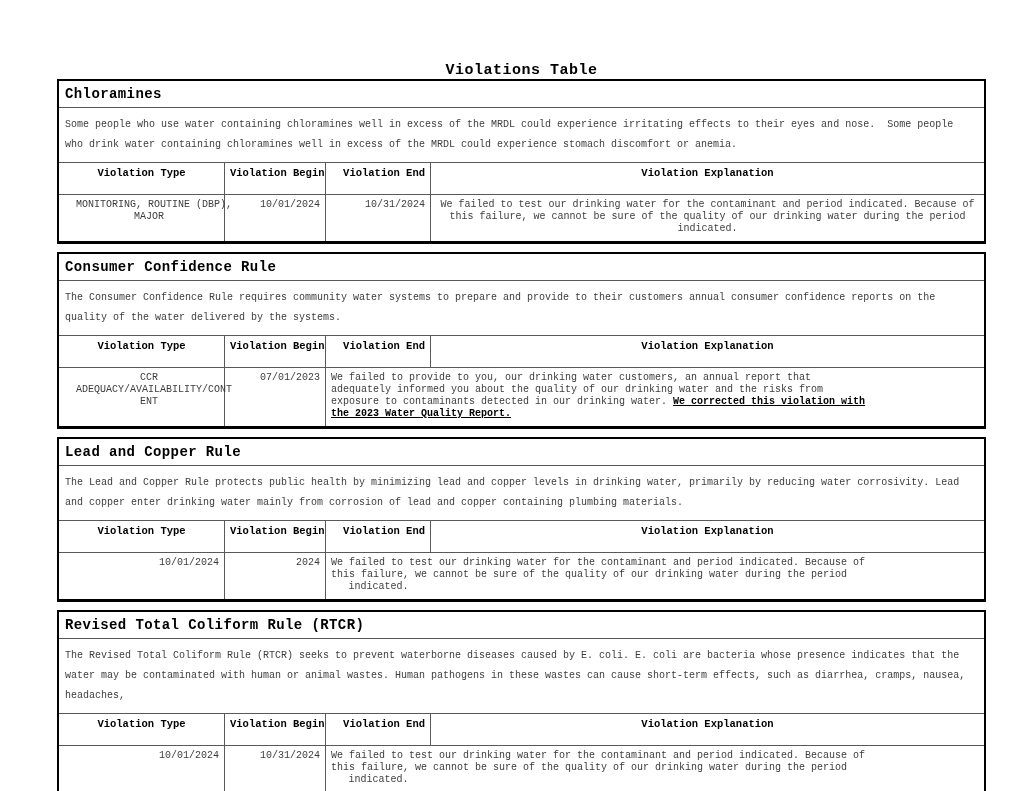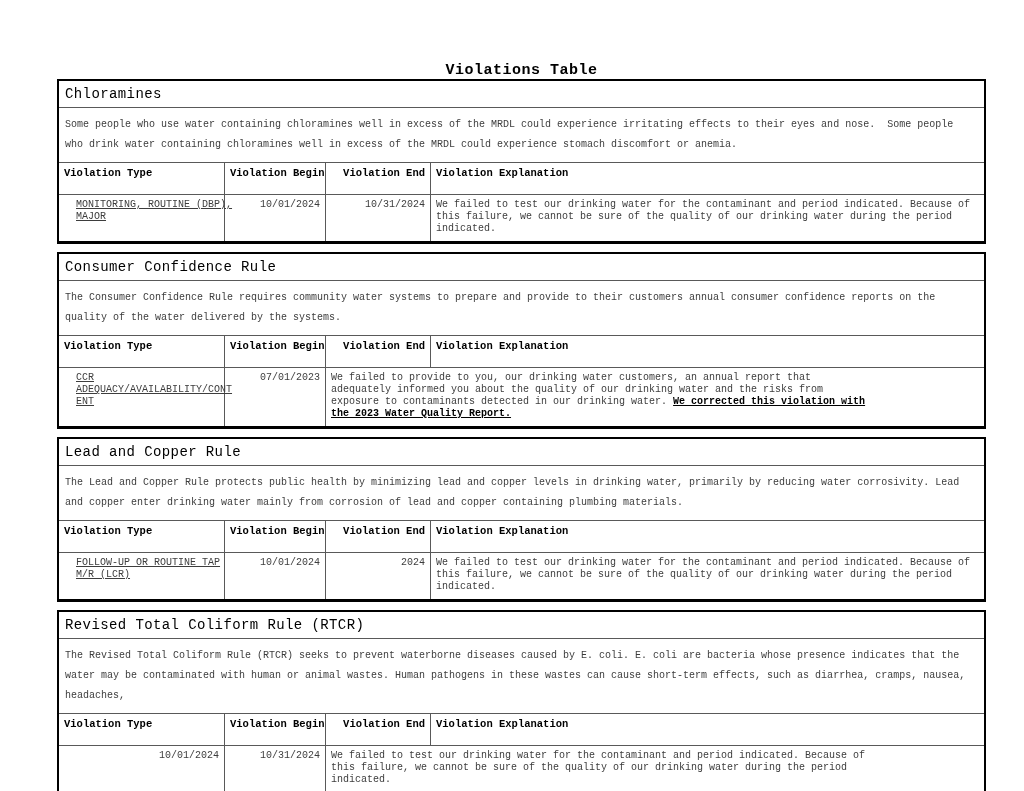--- a/index.html
+++ b/index.html
@@ -27,41 +27,42 @@
     color: #000000;
     margin-bottom: 0;
   }
   .violation-section {
     border: 2px solid #000000;
     border-bottom-width: 3px;
     margin-bottom: 8px;
     background: #ffffff;
   }
   .sec-title {
-    font-weight: normal;
+    font-weight: bold;
     font-size: 14px;
     letter-spacing: 0.4px;
     color: #000000;
     padding: 5px 6px 5px 6px;
     border-bottom: 1px solid #595959;
   }
   .sec-desc {
     font-size: 10px;
     line-height: 20px;
     color: #3d3d3d;
     padding: 7px 6px 7px 6px;
     border-bottom: 1px solid #595959;
     white-space: pre;
   }
   .vtable {
     display: grid;
     grid-template-columns: 166px 101px 105px 1fr;
   }
   .cell {
     box-sizing: border-box;
+    text-align: center;
   }
   .th {
     font-weight: bold;
     font-size: 10.5px;
     line-height: 13px;
     color: #000000;
     padding: 4px 5px 14px 5px;
     border-bottom: 1px solid #595959;
     white-space: pre;
   }
@@ -77,21 +78,20 @@
   .center {
     text-align: right;
   }
   .pre {
     white-space: pre;
     overflow: visible;
   }
   .c1.td {
     padding-left: 17px;
     padding-right: 2px;
-    text-decoration: underline;
   }
   .em {
     font-weight: bold;
     text-decoration: underline;
     color: #000000;
   }
 </style>
 </head>
 <body>
 
@@ -140,22 +140,20 @@
 
   <section class="violation-section">
     <div class="sec-title">Lead and Copper Rule</div>
     <div class="sec-desc">The Lead and Copper Rule protects public health by minimizing lead and copper levels in drinking water, primarily by reducing water corrosivity. Lead
 and copper enter drinking water mainly from corrosion of lead and copper containing plumbing materials.</div>
     <div class="vtable">
       <div class="cell th c1">Violation Type</div>
       <div class="cell th c2 center">Violation Begin</div>
       <div class="cell th c3 center">Violation End</div>
       <div class="cell th c4">Violation Explanation</div>
-      <div class="cell td c1 pre">FOLLOW-UP OR ROUTINE TAP
-M/R (LCR)</div>
       <div class="cell td c2 center">10/01/2024</div>
       <div class="cell td c3 center">2024</div>
       <div class="cell td c4 pre"><span>We failed to test our drinking water for the contaminant and period indicated. Because of
 this failure, we cannot be sure of the quality of our drinking water during the period
 indicated.</span><span class="em"></span></div>
     </div>
   </section>
 
   <section class="violation-section">
     <div class="sec-title">Revised Total Coliform Rule (RTCR)</div>

